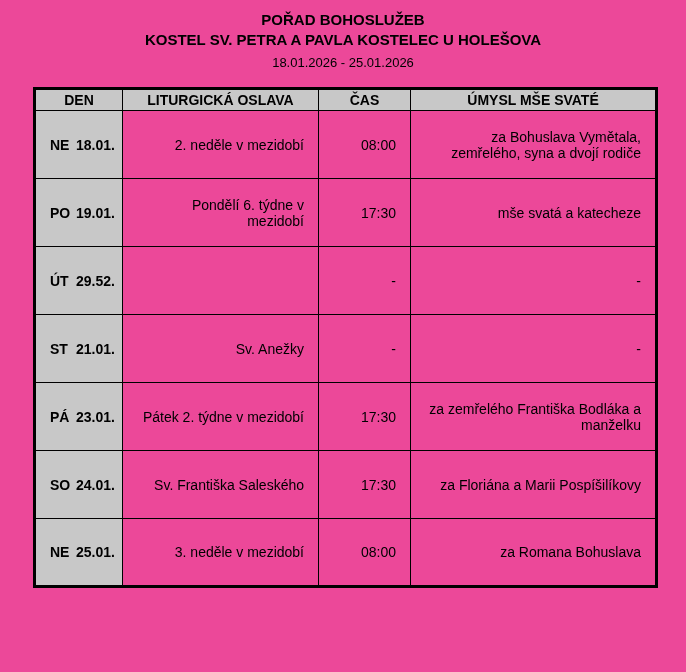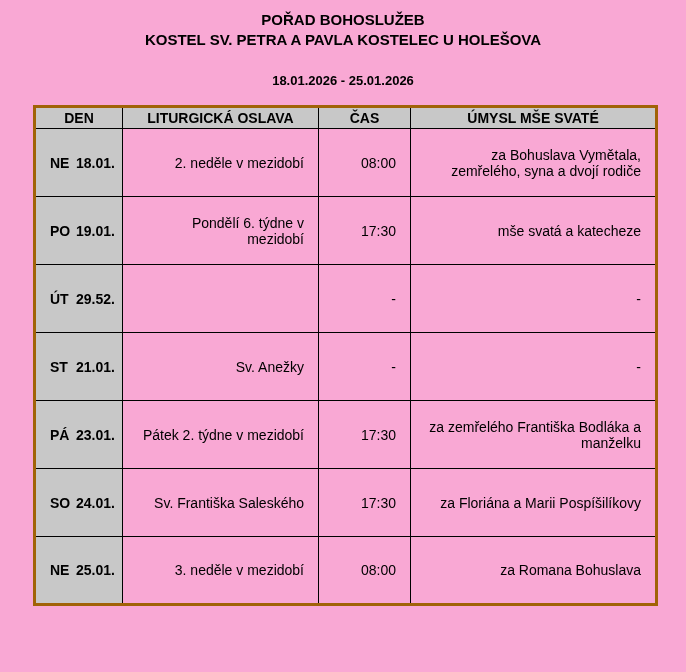--- a/index.html
+++ b/index.html
@@ -5,43 +5,43 @@
   html, body {
     margin: 0;
     padding: 0;
     background: #ffffff;
     font-family: "Liberation Sans", sans-serif;
     color: #000000;
   }
   .page {
     width: 686px;
     height: 672px;
-    background: #f9a8d4;
+    background: #ec4899;
     box-sizing: border-box;
     padding-top: 10px;
   }
   .title-block {
     text-align: center;
     line-height: 1.35;
   }
   .title-line1, .title-line2 {
     font-size: 15px;
     font-weight: bold;
   }
   .title-line3 {
     font-size: 13px;
-    font-weight: bold;
-    margin-top: 21px;
+    font-weight: normal;
+    margin-top: 3px;
   }
   table.schedule {
     border-collapse: collapse;
     table-layout: fixed;
     margin: 16px 0 0 33px;
     width: 622px;
-    border: 3px solid #a16207;
+    border: 3px solid #000000;
   }
   table.schedule col.c-den { width: 88px; }
   table.schedule col.c-lit { width: 196px; }
   table.schedule col.c-cas { width: 92px; }
   table.schedule col.c-umy { width: 246px; }
 
   table.schedule th,
   table.schedule td {
     border: 1px solid #000000;
     font-size: 14px;

